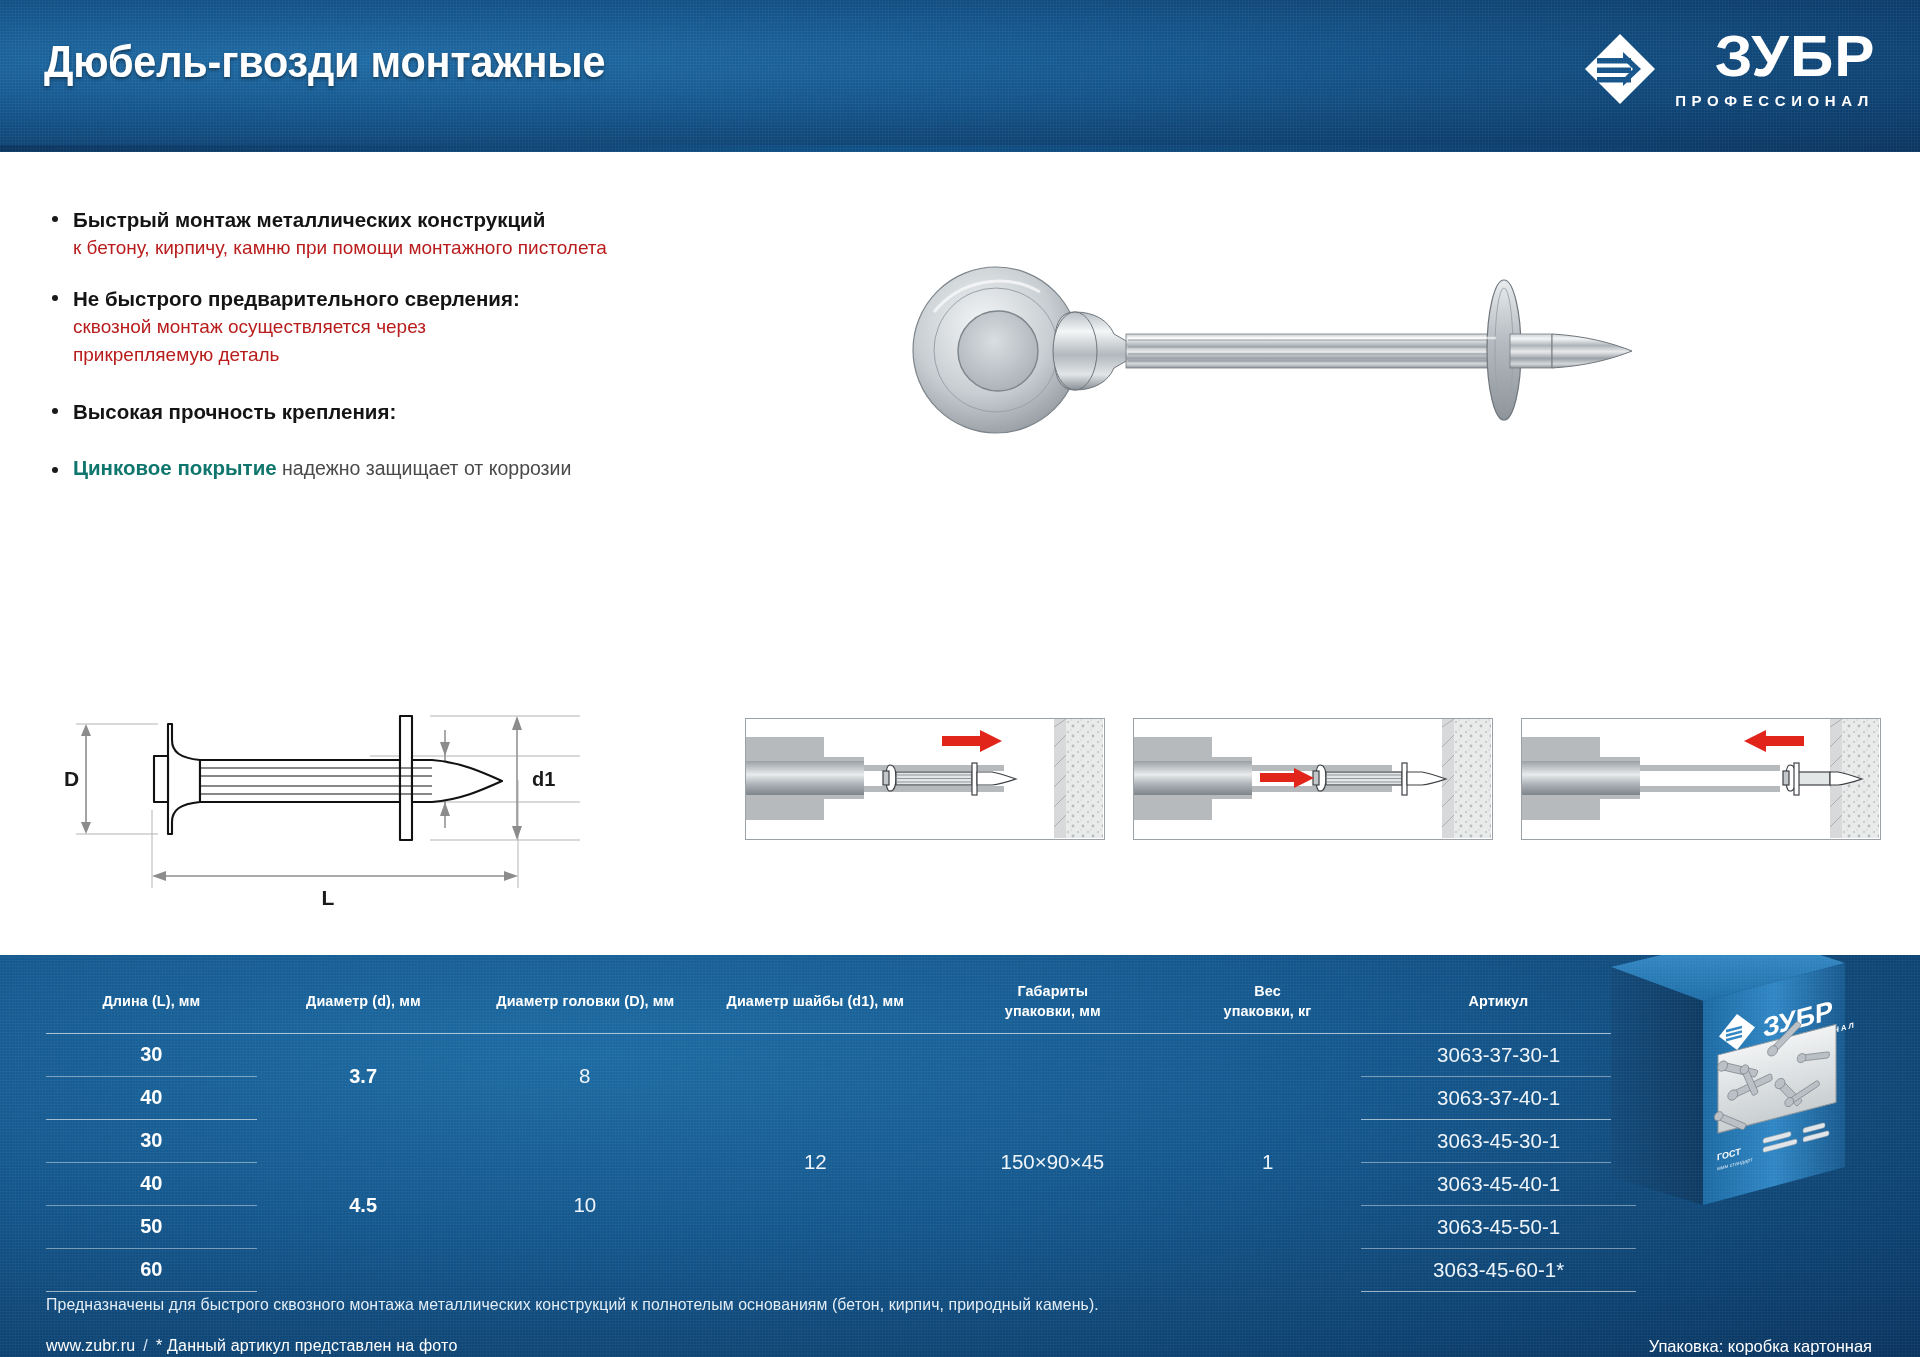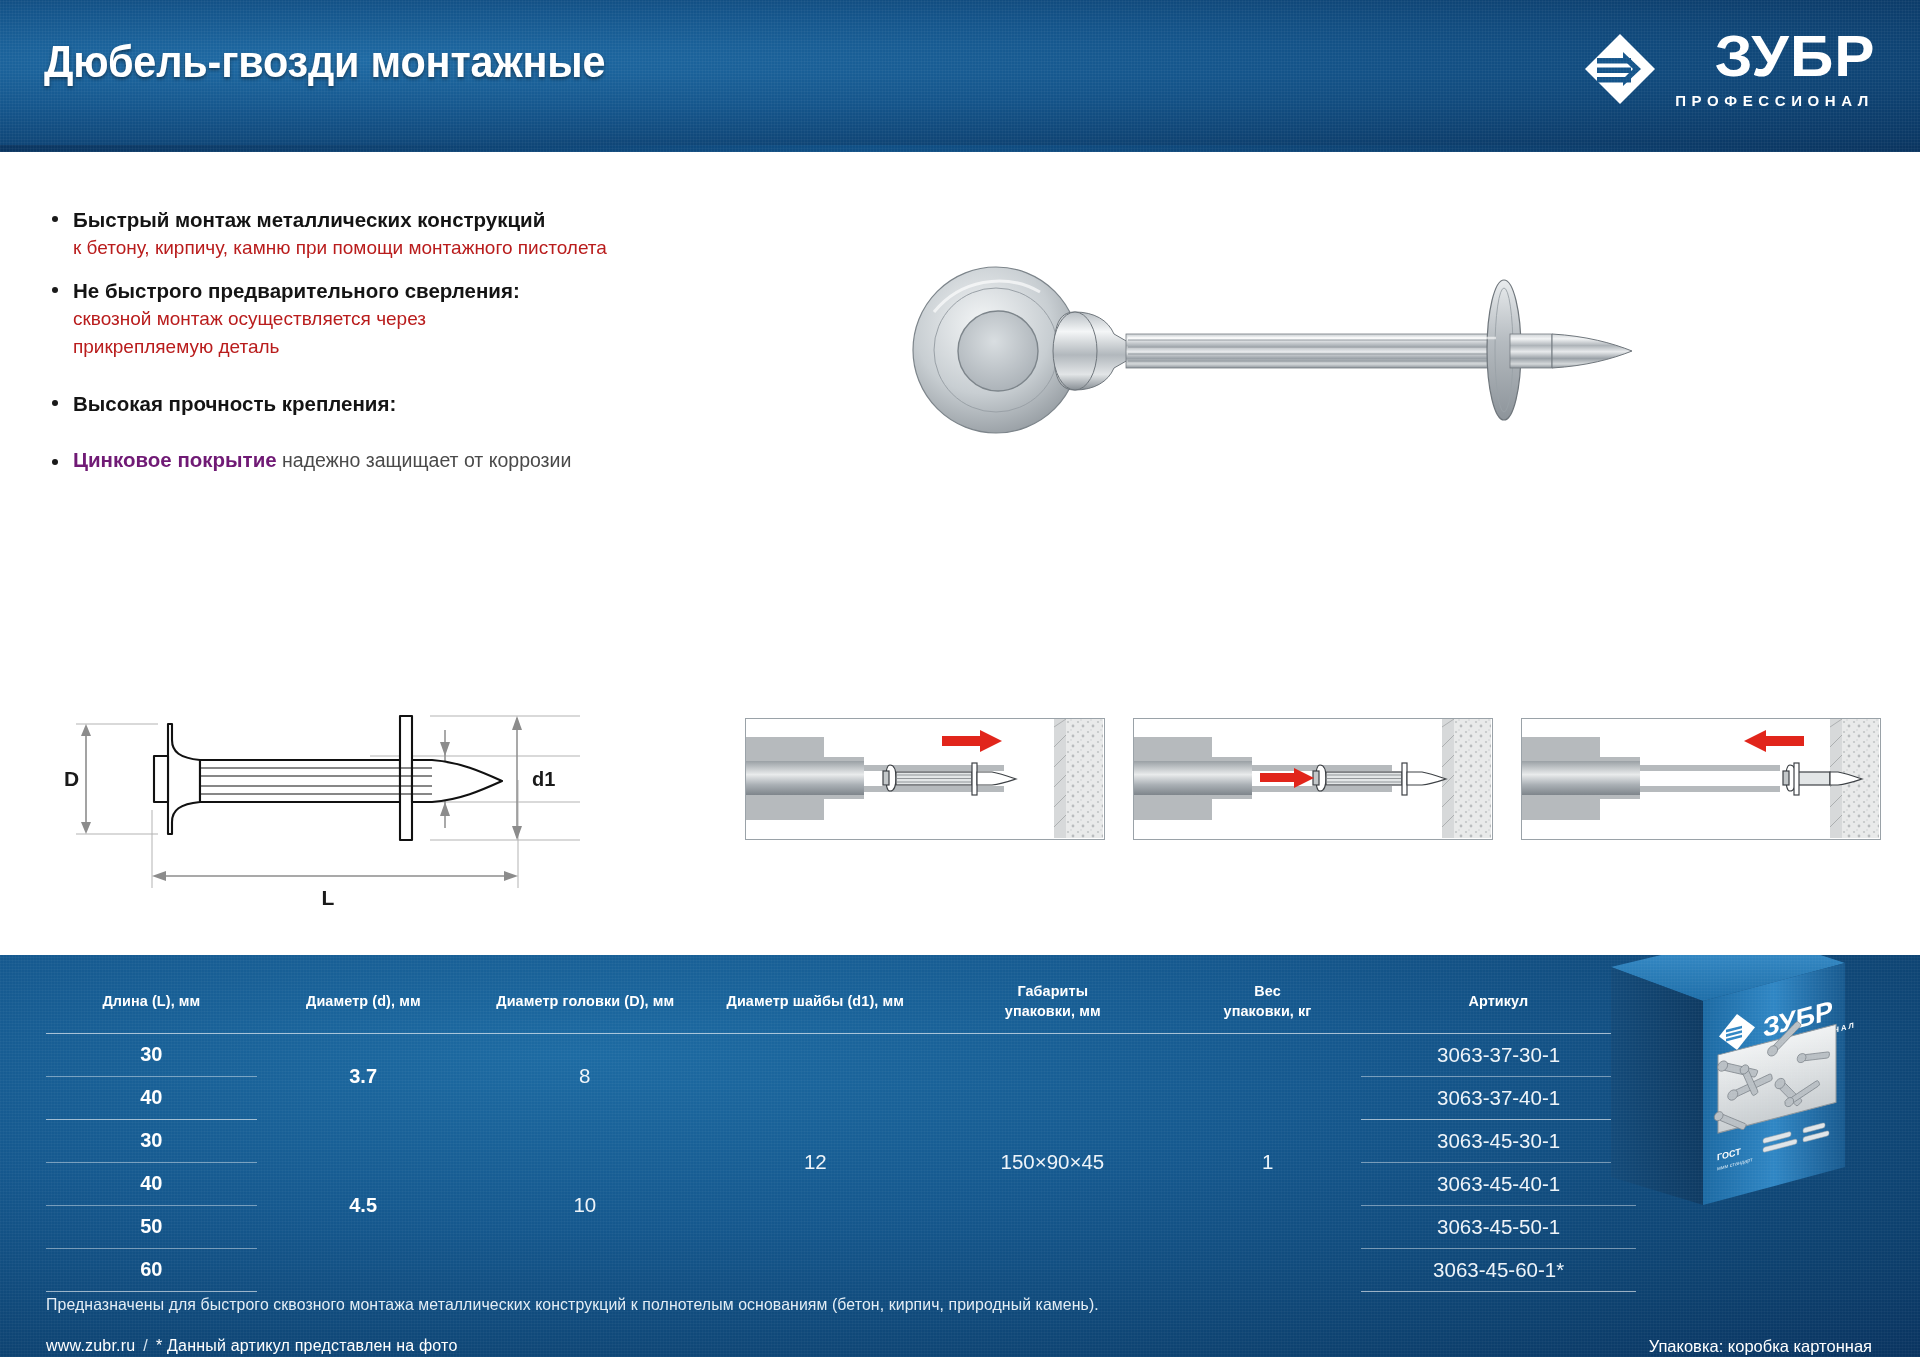--- a/index.html
+++ b/index.html
@@ -48,29 +48,29 @@
     letter-spacing:1px; font-family:"Liberation Sans", sans-serif;
     transform: scaleX(1.04); transform-origin:right center;
   }
   .logo-sub {
     font-size:15px; font-weight:700; color:#fff; letter-spacing:5.6px;
     margin-top:9px; margin-right:2px;
   }
 
   
   .features { position:absolute; left:48px; top:205px; width:760px; }
-  .feature { position:relative; padding-left:25px; margin-bottom:14px; }
+  .feature { position:relative; padding-left:25px; margin-bottom:22px; }
   .feature:last-child { margin-bottom:0; }
   .bullet {
     position:absolute; left:4px; top:11px;
     width:6px; height:6px; border-radius:50%; background:#1a1a1a;
   }
   .f-head { font-size:20.5px; font-weight:700; color:#141414; line-height:1.42; }
   .f-body { font-size:19px; font-weight:400; color:#b91c1c; line-height:1.47; }
-  .f-inline-head { font-size:20.5px; font-weight:700; color:#701a75; }
+  .f-inline-head { font-size:20.5px; font-weight:700; color:#0f766e; }
   .f-inline-body { font-size:19.5px; font-weight:400; color:#4a4a4a;text-align:right; }
 
   
   .hero { position:absolute; left:870px; top:250px; width:1000px; height:200px; }
 
   
   .drawing { position:absolute; left:40px; top:700px; width:580px; height:230px; }
 
   
   .steps { position:absolute; left:745px; top:718px; display:flex; gap:28px; }

